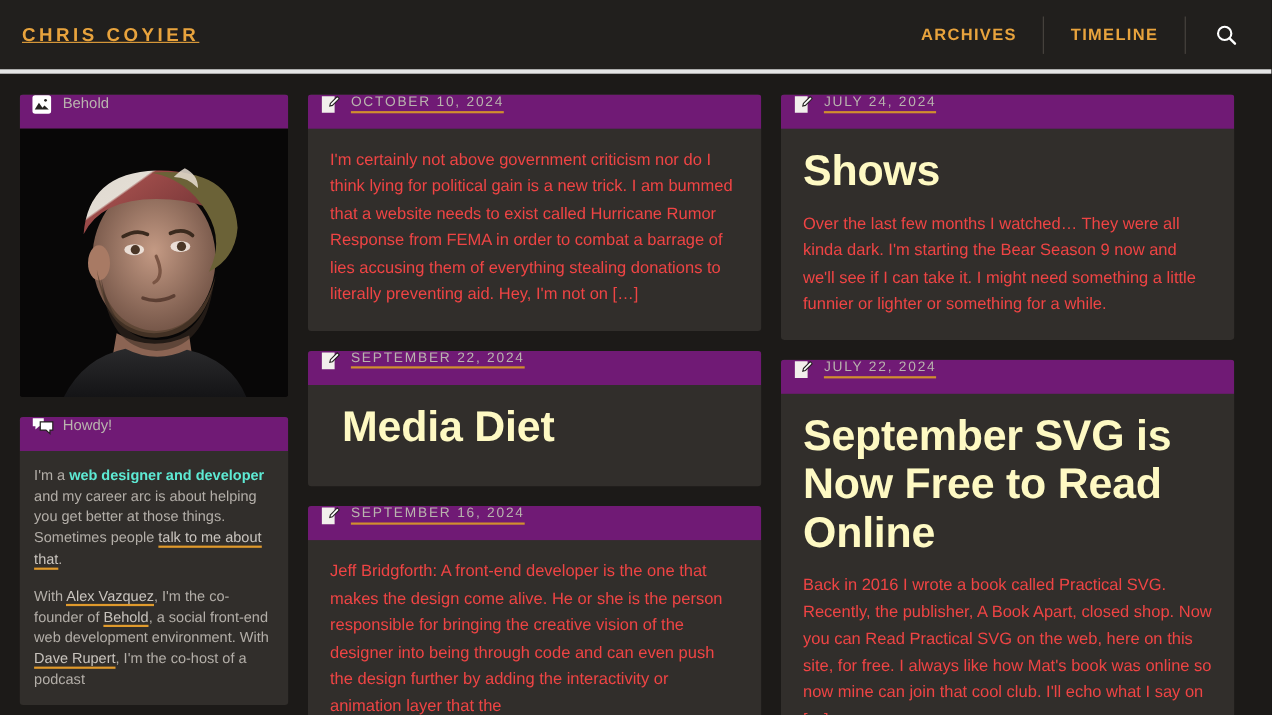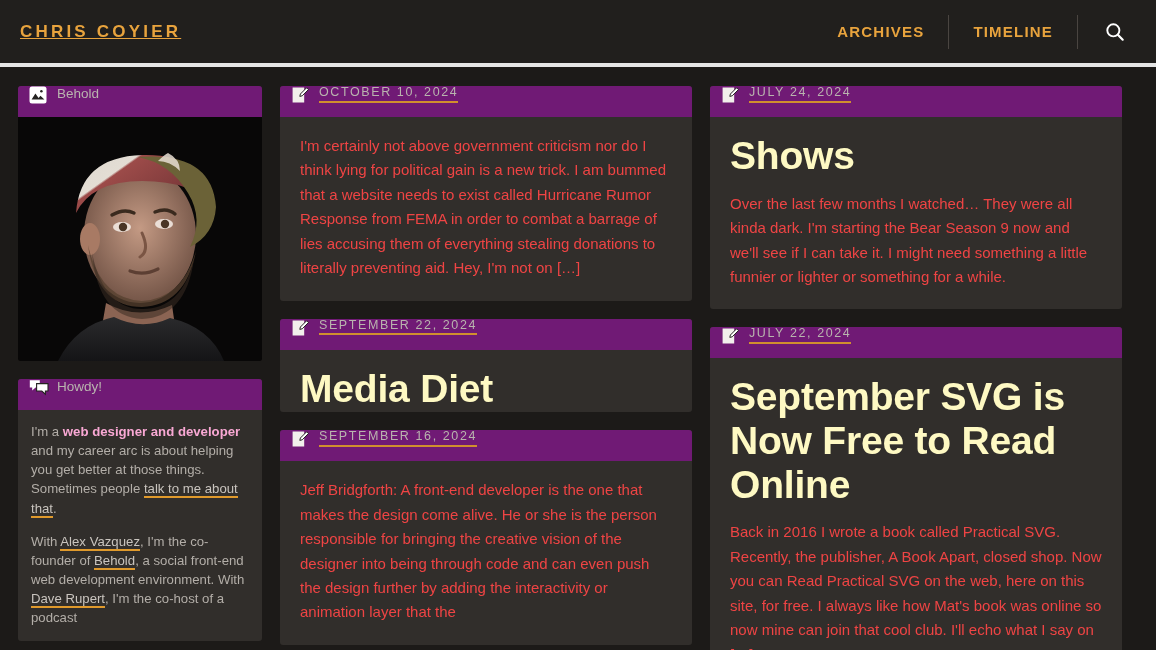--- a/index.html
+++ b/index.html
@@ -124,21 +124,21 @@
 
   
   .bio {
     padding: 12px 13px 14px 13px;
     color: #b3aea8;
     font-size: 13.2px;
     line-height: 1.45;
   }
   .bio p { margin-bottom: 14px; }
   .bio p:last-child { margin-bottom: 0; }
-  .bio b { color: #f9a8d4; font-weight: bold; }
+  .bio b { color: #5eead4; font-weight: bold; }
   .bio a {
     color: #c9c4be;
     text-decoration: none;
     border-bottom: 2px solid #e09a2c;
     padding-bottom: 0px;
   }
 
   
   .post-body { padding: 17px 20px 20px 20px; }
   .post-title {
@@ -148,21 +148,21 @@
     line-height: 1.12;
     letter-spacing: -0.2px;
     margin-bottom: 14px;
   }
   .post-title.solo { margin-bottom: 0; }
   .post-text {
     color: #ef4444;
     font-size: 15px;
     line-height: 1.63;
   }
-  .post-body.tight { padding-bottom: 2px; }
+  .post-body.tight { padding-bottom: 32px; margin-left: 11px; }
 </style>
 </head>
 <body>
 
 <div class="topbar">
   <a class="logo" href="#">Chris Coyier</a>
   <div class="nav">
     <a class="nav-link" href="#">Archives</a>
     <a class="nav-link" href="#">Timeline</a>
     <a class="nav-search" href="#">

